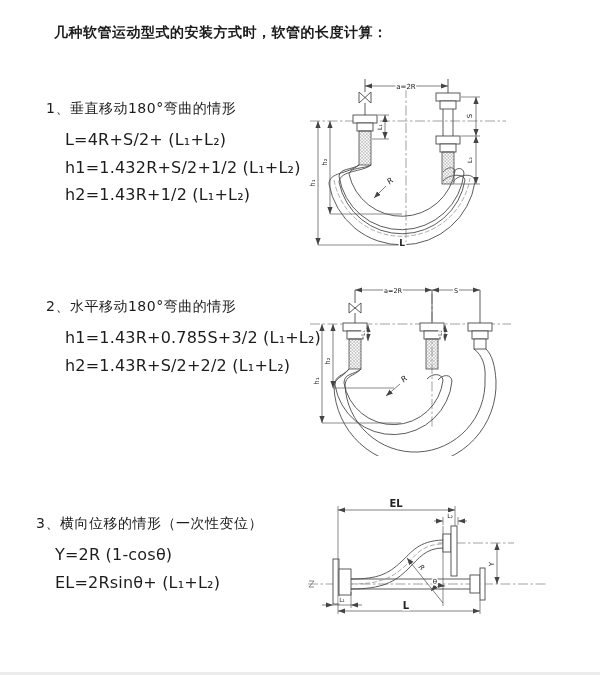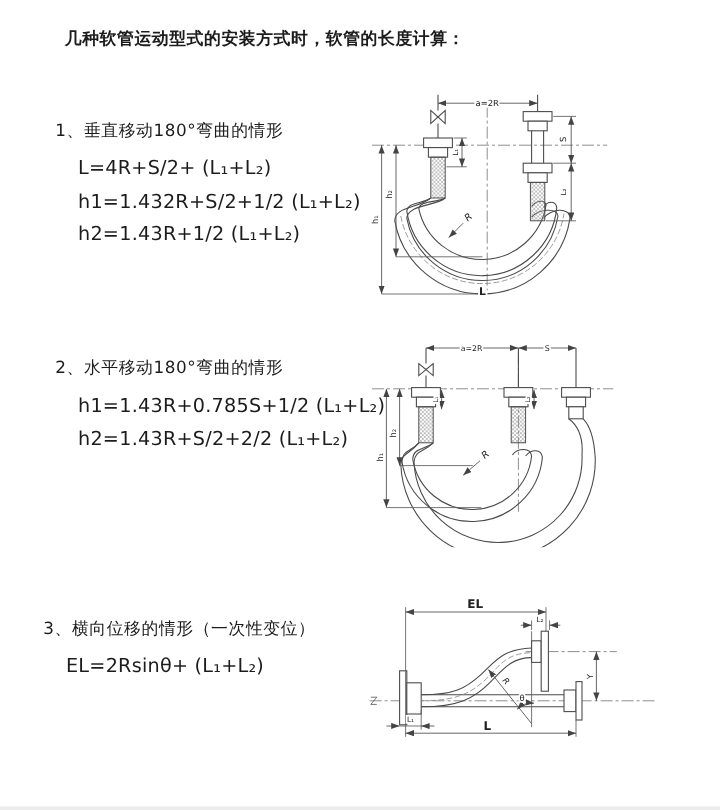--- a/index.html
+++ b/index.html
@@ -111,21 +111,21 @@
     <line class="thin" x1="24" y1="144" x2="96" y2="144"></line>
 
     <line class="dim" x1="80" y1="116" x2="68" y2="128" marker-end="url(#m1e)"></line>
     <text class="lbl" transform="rotate(-40 86 113)" x="86" y="113" text-anchor="middle" font-size="8" font-style="italic">R</text>
     <text class="lbl" x="96" y="176" text-anchor="middle" font-size="9" font-weight="bold">L</text>
   </g>
 </svg>
 
 <div class="sec-text sec2">
   <div class="sec-heading">2、水平移动180°弯曲的情形</div>
-  <div class="formula">h1=1.43R+0.785S+1/2 (L₁+L₂)</div>
+  <div class="formula">h1=1.43R+0.785S+3/2 (L₁+L₂)</div>
   <div class="formula">h2=1.43R+S/2+2/2 (L₁+L₂)</div>
 </div>
 
 <svg class="diag d2" width="250" height="175" viewBox="0 0 250 175">
   <defs>
     <marker id="m2e" markerUnits="userSpaceOnUse" markerWidth="8" markerHeight="6" refX="7" refY="2.6" orient="auto">
       <path d="M0 0 L7 2.6 L0 5.2 Z" fill="#444"></path>
       </marker>
     <marker id="m2s" markerUnits="userSpaceOnUse" markerWidth="8" markerHeight="6" refX="7" refY="2.6" orient="auto-start-reverse">
       <path d="M0 0 L7 2.6 L0 5.2 Z" fill="#444"></path>
@@ -191,20 +191,21 @@
     <line class="thin" x1="16" y1="142" x2="95" y2="142"></line>
     <line class="thin" x1="27" y1="107" x2="88" y2="107"></line>
 
     <line class="dim" x1="94" y1="103" x2="80" y2="115" marker-end="url(#m2e)"></line>
     <text class="lbl" transform="rotate(-40 100 100)" x="100" y="100" text-anchor="middle" font-size="8" font-style="italic">R</text>
   </g>
 </svg>
 
 <div class="sec-text sec3">
   <div class="sec-heading">3、横向位移的情形（一次性变位）</div>
+  <div class="formula">Y=2R (1-cosθ)</div>
   <div class="formula">EL=2Rsinθ+ (L₁+L₂)</div>
 </div>
 
 <svg class="diag d3" width="300" height="160" viewBox="0 0 300 160">
   <defs>
     <marker id="m3e" markerUnits="userSpaceOnUse" markerWidth="8" markerHeight="6" refX="7" refY="2.6" orient="auto">
       <path d="M0 0 L7 2.6 L0 5.2 Z" fill="#444"></path>
       </marker>
     <marker id="m3s" markerUnits="userSpaceOnUse" markerWidth="8" markerHeight="6" refX="7" refY="2.6" orient="auto-start-reverse">
       <path d="M0 0 L7 2.6 L0 5.2 Z" fill="#444"></path>

